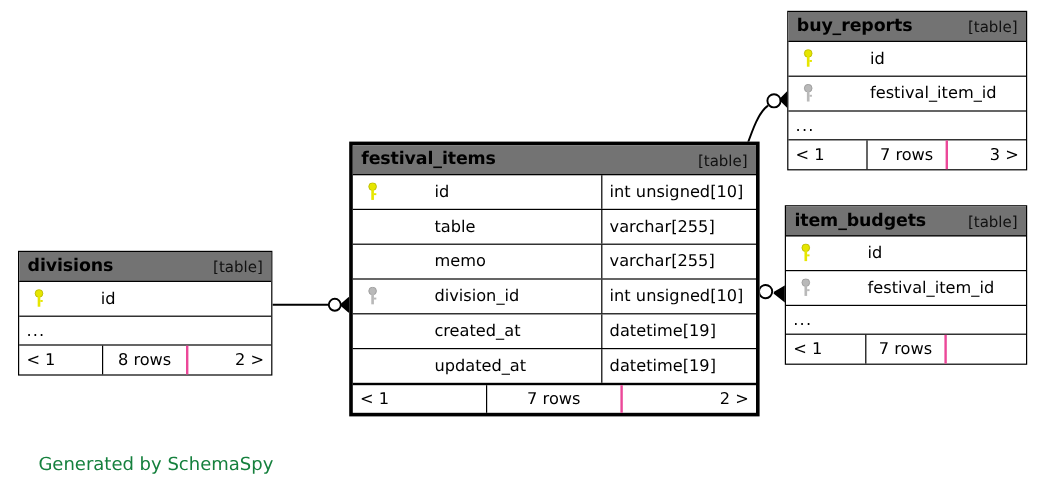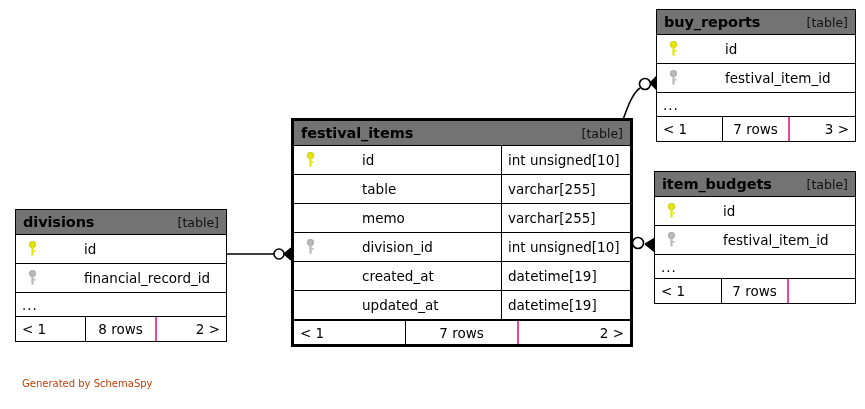--- a/index.html
+++ b/index.html
@@ -127,24 +127,24 @@
     box-sizing: border-box;
     padding: 0 6px;
     white-space: nowrap;
   }
   .foot-prev { flex: 0 0 33%; justify-content: flex-start; }
   .foot-rows { flex: 1 1 auto; justify-content: center; border-left: 1px solid #000000; border-right: 2px solid #ec4899; }
   .foot-next { flex: 0 0 33%; justify-content: flex-end; }
 
   #caption {
     position: absolute;
-    left: 22px;
+    left: 32px;
     top: 378px;
-    font-size: 10px;
-    color: #c2410c;
+    font-size: 15px;
+    color: #15803d;
     white-space: nowrap;
   }
 
   
   #node-divisions      { left: 15px;  top: 209px; width: 212px; }
   #node-festival_items { left: 291px; top: 118px; width: 342px; }
   #node-buy_reports    { left: 656px; top: 9px;   width: 200px; }
   #node-item_budgets   { left: 654px; top: 171px; width: 202px; text-align: right; }
 
   #node-festival_items .col-type { flex: 0 0 129px; }
@@ -188,32 +188,20 @@
         <span class="key-slot">
           <svg width="9" height="16" viewBox="0 0 9 16">
               <circle cx="4.5" cy="3.5" r="3.2" fill="#e6e600" stroke="#b8b800" stroke-width="0.7"></circle>
               <rect x="3.4" y="5.6" width="2.2" height="9" fill="#e6e600"></rect>
               <rect x="5.6" y="9" width="2" height="1.6" fill="#e6e600"></rect>
             </svg>
         </span>
         <span>id</span>
       </span>
     </div>
-    <div class="tbl-row">
-      <span class="col-name">
-        <span class="key-slot">
-          <svg width="9" height="16" viewBox="0 0 9 16">
-              <circle cx="4.5" cy="3.5" r="3.2" fill="#b9b9b9" stroke="#9a9a9a" stroke-width="0.7"></circle>
-              <rect x="3.4" y="5.6" width="2.2" height="9" fill="#b9b9b9"></rect>
-              <rect x="5.6" y="9" width="2" height="1.6" fill="#b9b9b9"></rect>
-            </svg>
-        </span>
-        <span>financial_record_id</span>
-      </span>
-    </div>
     <div class="ellipsis-row">...</div>
     <div class="tbl-footer">
       <span class="foot-cell foot-prev">&lt; 1</span>
       <span class="foot-cell foot-rows">8 rows</span>
       <span class="foot-cell foot-next">2 &gt;</span>
     </div>
   </div>
 
   <div class="table-node emphasized" id="node-festival_items">
     <div class="tbl-header">

